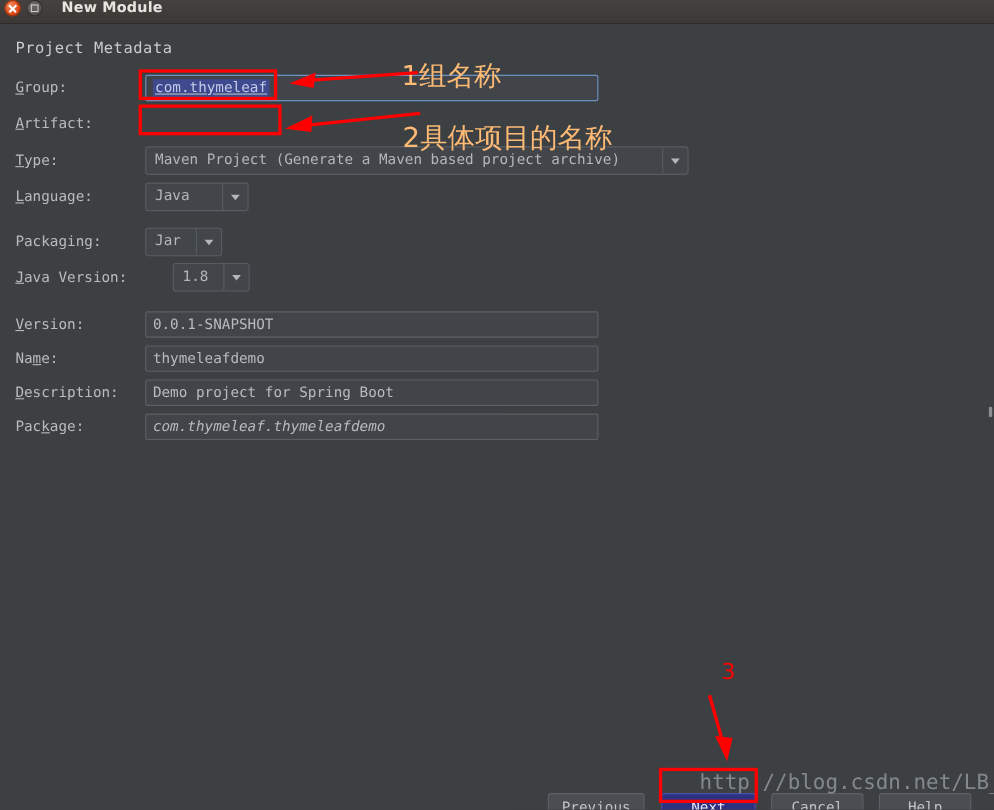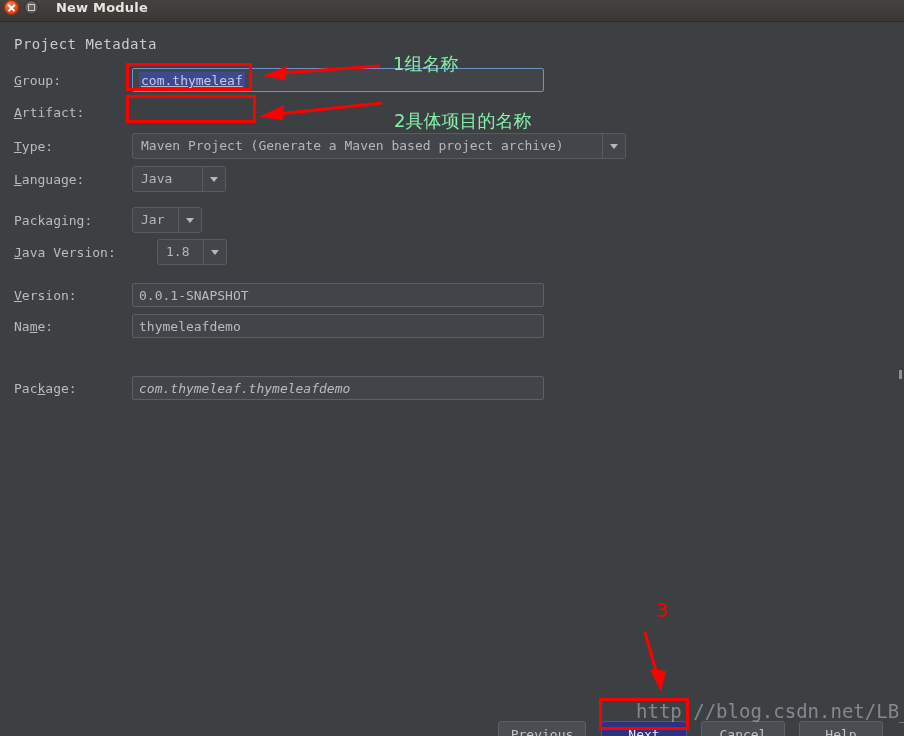--- a/index.html
+++ b/index.html
@@ -203,25 +203,24 @@
 
   
   .anno-box {
     position: absolute;
     border: 3px solid #ff0000;
     box-sizing: border-box;
     pointer-events: none;
   }
   .anno-text {
     position: absolute;
-    color: #86efac;
+    color: #fdba74;
     font-family: "DejaVu Sans", sans-serif;
-    font-size: 18px;
-    white-space: nowrap;
-    margin-left: 28px;
+    font-size: 25px;
+    white-space: nowrap;
   }
   .anno-num {
     position: absolute;
     color: #ff0000;
     font-family: "DejaVu Sans", sans-serif;
     font-size: 20px;
   }
   .anno-svg {
     position: absolute;
     left: 0; top: 0;
@@ -316,20 +315,24 @@
   <div class="row" style="top:261px;">
     <div class="lbl"><u>V</u>ersion:</div>
     <div class="field" style="width:412px;">0.0.1-SNAPSHOT</div>
   </div>
 
   <div class="row" style="top:292px;">
     <div class="lbl">Na<u>m</u>e:</div>
     <div class="field" style="width:412px;">thymeleafdemo</div>
   </div>
 
+  <div class="row" style="top:323px;">
+    <div class="lbl"><u>D</u>escription:</div>
+    <div class="field" style="width:412px;">Demo project for Spring Boot</div>
+  </div>
 
   <div class="row" style="top:354px;">
     <div class="lbl">Pac<u>k</u>age:</div>
     <div class="field" style="width:412px;font-style:italic;">com.thymeleaf.thymeleafdemo</div>
   </div>
 
   <div class="btnbar">
     <div class="btn" style="left:498px; top:21px; width:88px;">Previous</div>
     <div class="btn primary" style="left:601px; top:21px; width:86px;">Next</div>
     <div class="btn" style="left:701px; top:21px; width:84px;">Cancel</div>

